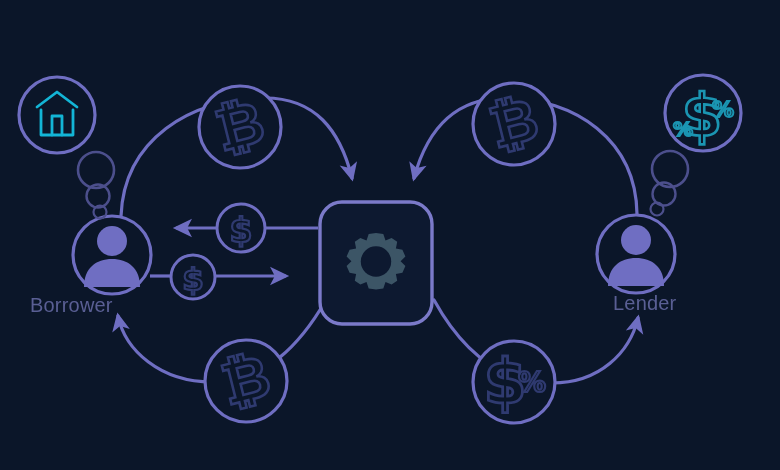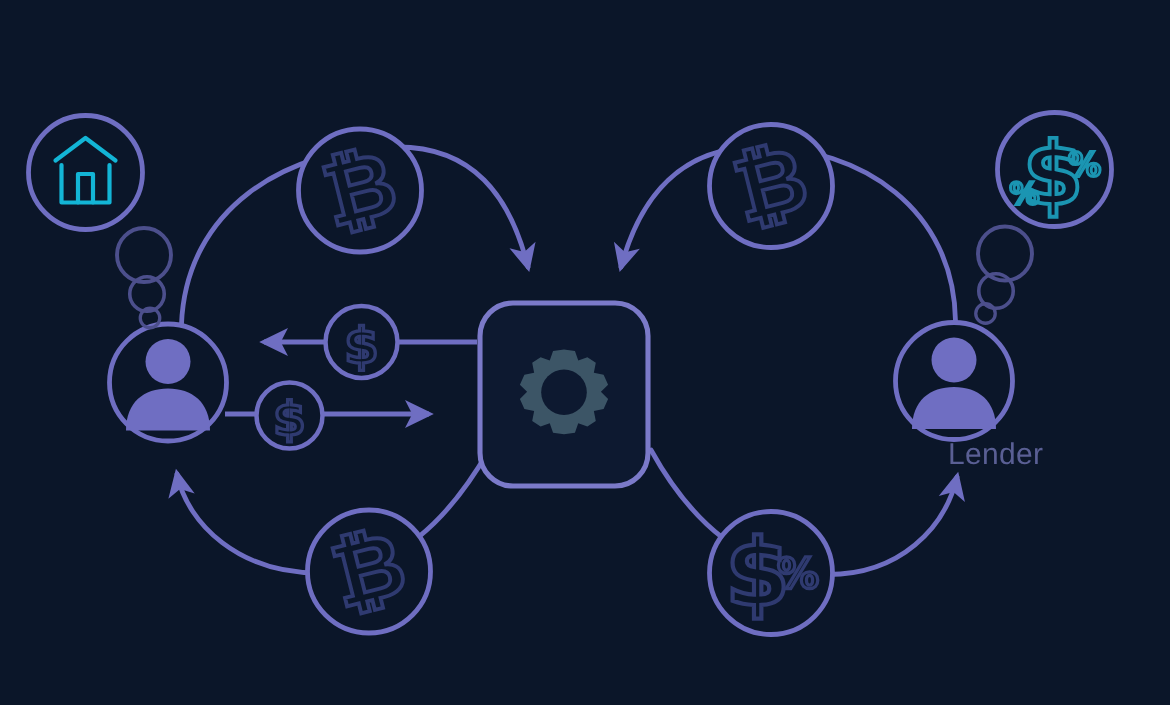--- a/index.html
+++ b/index.html
@@ -28,21 +28,21 @@
   .label {
     position: absolute;
     color: #5a5f94;
     font-size: 20px;
     font-family: "Liberation Sans", sans-serif;
     letter-spacing: 0.2px;
     white-space: nowrap;
     user-select: none;
   }
   #label-borrower { left: 30px; top: 294px; }
-  #label-lender   { left: 632px; top: 292px; }
+  #label-lender   { left: 613px; top: 292px; }
 </style>
 </head>
 <body>
 
 <div id="scene">
 
   <svg class="diagram" viewBox="0 0 780 470">
 
     <defs>
 
@@ -174,16 +174,17 @@
       <circle cx="703" cy="113" r="38" fill="#0b1629" stroke="#6f6ec2" stroke-width="3.2"></circle>
       <g>
         <text x="702" y="136" text-anchor="middle" font-family="'DejaVu Sans', sans-serif" font-size="58" font-weight="bold" fill="none" stroke="#1b95b2" stroke-width="2.6">$</text>
         <text x="723" y="117" text-anchor="middle" font-family="'DejaVu Sans', sans-serif" font-size="22" font-weight="bold" fill="none" stroke="#1b95b2" stroke-width="2">%</text>
         <text x="683" y="136" text-anchor="middle" font-family="'DejaVu Sans', sans-serif" font-size="20" font-weight="bold" fill="none" stroke="#1b95b2" stroke-width="2">%</text>
       </g>
     </g>
 
   </svg>
 
+  <div class="label" id="label-borrower">Borrower</div>
 
   <div class="label" id="label-lender">Lender</div>
 
 </div>
 
 </body></html>

